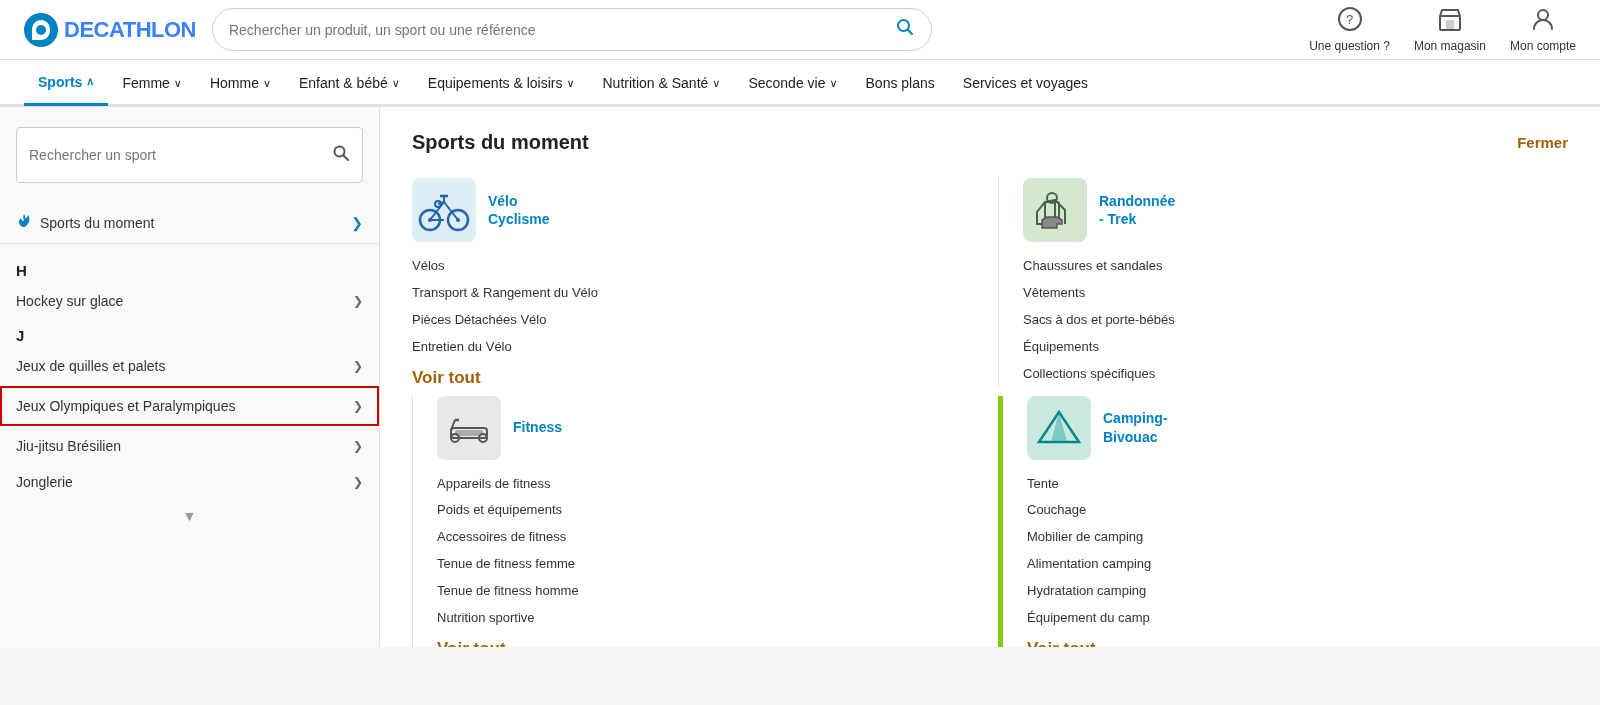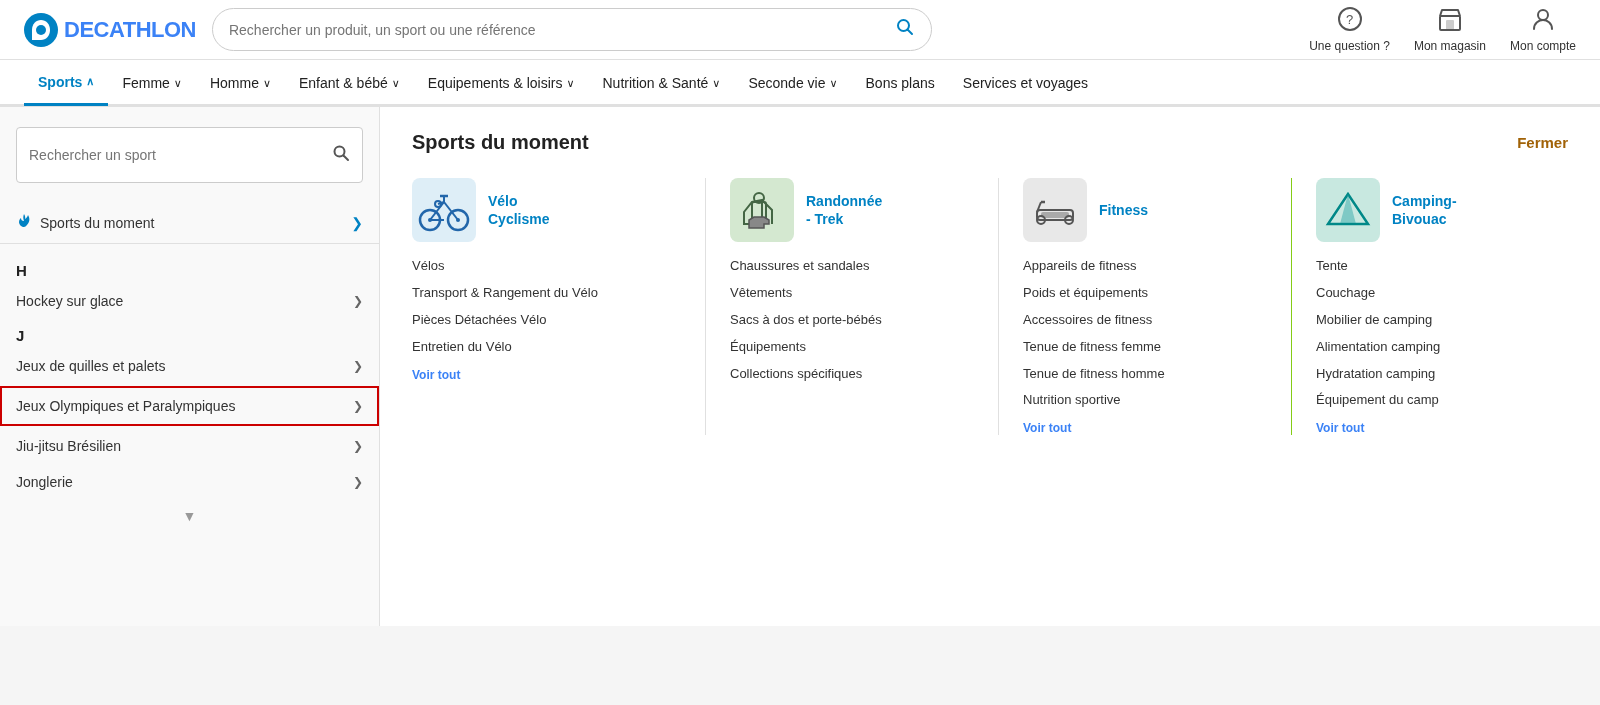--- a/index.html
+++ b/index.html
@@ -217,21 +217,21 @@
       font-weight: 700;
       font-size: 15px;
       cursor: pointer;
       background: none;
       border: none;
     }
 
     
     .sport-categories {
       display: grid;
-      grid-template-columns: repeat(4, 1fr);
+      grid-template-columns: repeat(2, 1fr);
       gap: 8px 16px;
     }
     .sport-category {
       display: flex;
       flex-direction: column;
     }
     .category-header {
       display: flex;
       align-items: center;
       gap: 12px;
@@ -259,23 +259,23 @@
       gap: 10px;
       padding-left: 0;
     }
     .category-item {
       font-size: 13px;
       color: #333;
       cursor: pointer;
       line-height: 1.3;
     }
     .voir-tout {
-      color: #3b82f6;
+      color: #a16207;
       font-weight: 700;
-      font-size: 12px;
+      font-size: 17px;
       cursor: pointer;
       margin-top: 12px;
     }
 
     
     .decathlon-logo {
       display: flex;
       align-items: center;
       gap: 6px;
     }
@@ -502,21 +502,21 @@
           <span class="category-item">Appareils de fitness</span>
           <span class="category-item">Poids et équipements</span>
           <span class="category-item">Accessoires de fitness</span>
           <span class="category-item">Tenue de fitness femme</span>
           <span class="category-item">Tenue de fitness homme</span>
           <span class="category-item">Nutrition sportive</span>
         </div>
         <span class="voir-tout">Voir tout</span>
       </div>
 
-      <div class="sport-category" style="border-left: 1px solid #84cc16; padding-left: 24px;">
+      <div class="sport-category" style="border-left: 5px solid #84cc16; padding-left: 24px;">
         <div class="category-header">
           <div class="category-img" style="background:#c8e8e0;">
             <svg width="56" height="56" viewBox="0 0 56 56">
 
               <polygon points="28,12 8,42 48,42" fill="none" stroke="#008888" stroke-width="2.5"></polygon>
               <polygon points="28,12 36,42 20,42" fill="#33aaaa" opacity="0.5"></polygon>
               <line x1="20" y1="42" x2="36" y2="42" stroke="#008888" stroke-width="2"></line>
             </svg>
           </div>
           <span class="category-name">Camping-<br>Bivouac</span>

